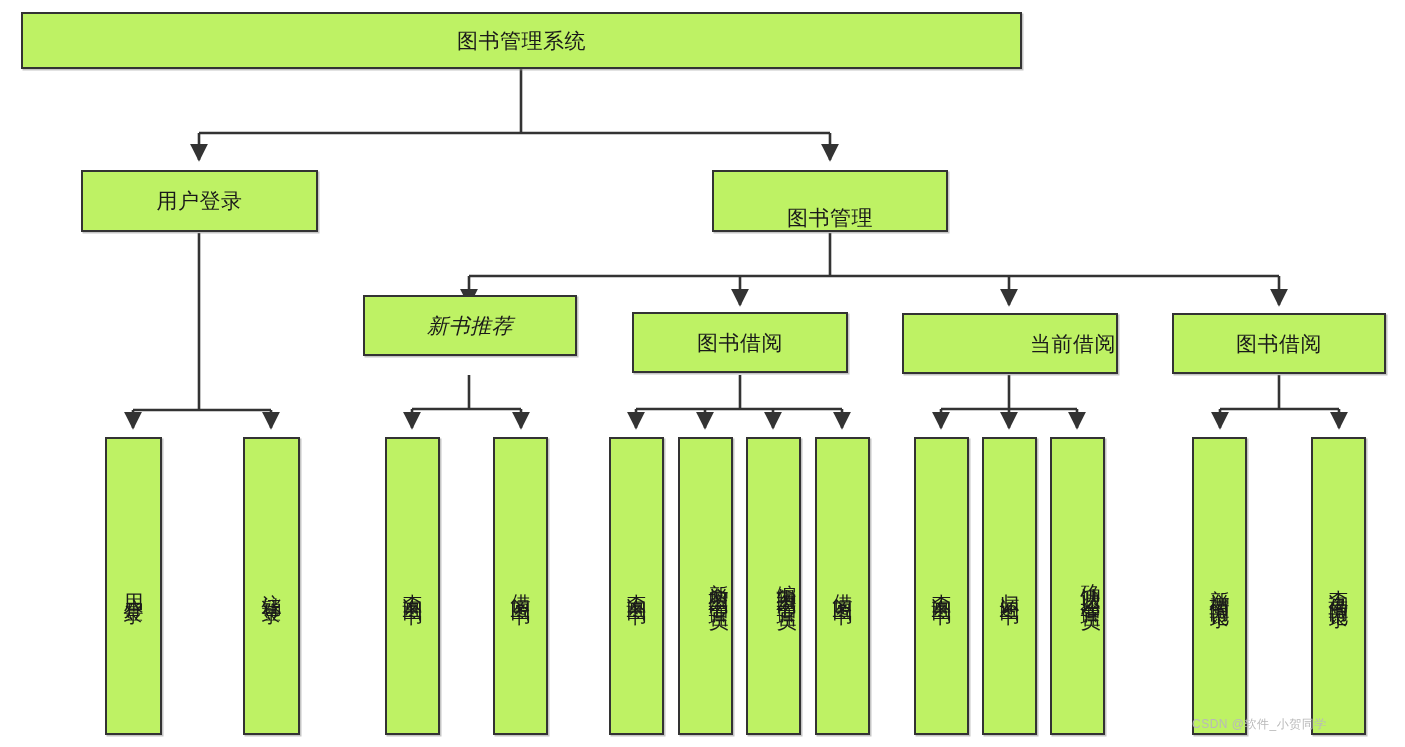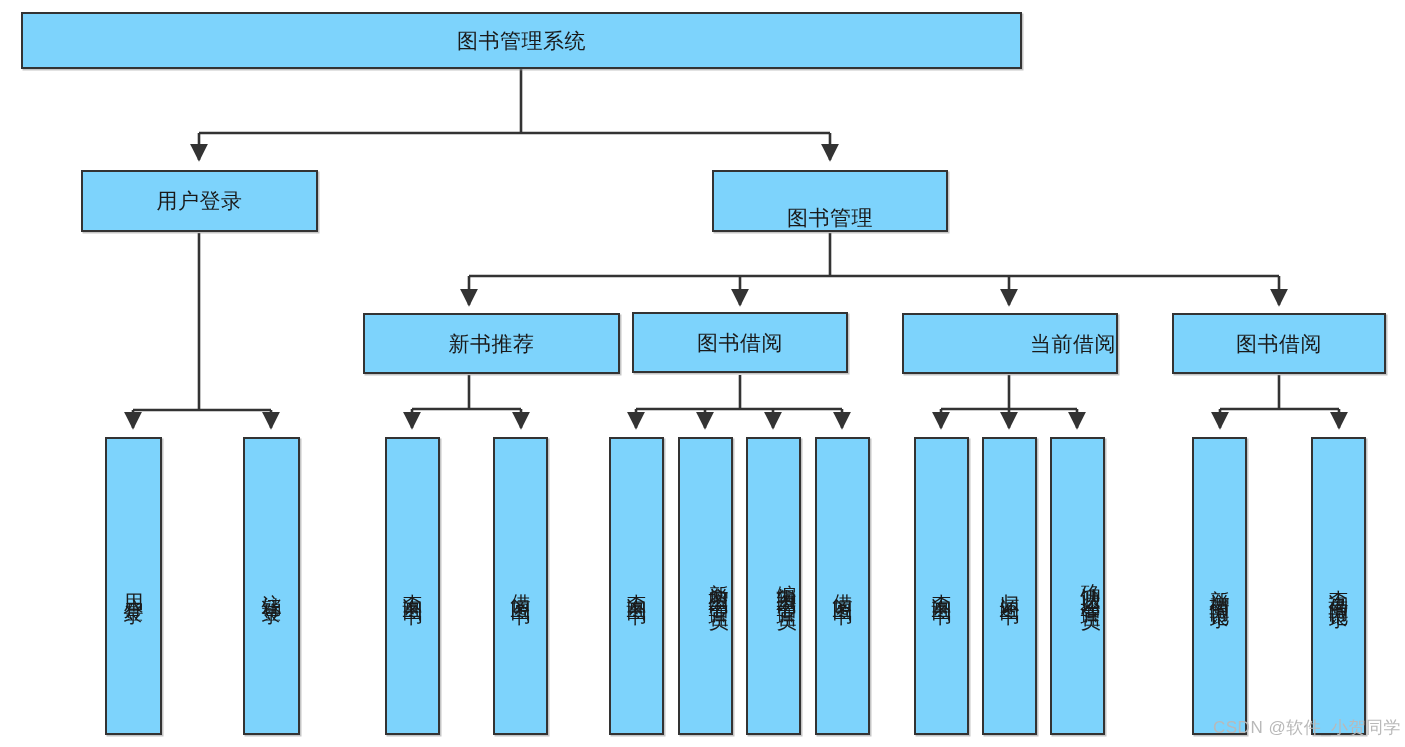--- a/index.html
+++ b/index.html
@@ -21,21 +21,21 @@
     position: absolute;
     left: 0;
     top: 0;
     width: 1405px;
     height: 747px;
     pointer-events: none;
   }
   .node {
     position: absolute;
     box-sizing: border-box;
-    background: #7dd3fc;
+    background: #bef264;
     border: 2px solid #333333;
     box-shadow: 1.5px 1.5px 0 0 rgba(150,150,150,0.55);
     display: flex;
     align-items: center;
     justify-content: center;
     color: #1a1a1a;
   }
   .node.horizontal {
     font-size: 21px;
     letter-spacing: 0.5px;
@@ -57,24 +57,23 @@
   }
   .node.vertical.tall-text {
     align-items: flex-start;
   }
   .node.vertical .vtext {
     display: block;
   }
   .watermark {
     position: absolute;
     color: #b9b9b9;
-    font-size: 17px;
+    font-size: 12px;
     letter-spacing: 0.5px;
     white-space: nowrap;
-    padding-left: 21px;
   }
 </style>
 </head>
 <body>
 
 <div id="canvas">
 
   <svg class="edges" viewBox="0 0 1405 747" xmlns="http://www.w3.org/2000/svg">
     <defs>
       <marker id="arrow" viewBox="0 0 10 10" refX="9" refY="5" markerWidth="7" markerHeight="7" orient="auto-start-reverse">
@@ -130,21 +129,21 @@
   </div>
 
   <div class="node horizontal" style="left:81px; top:170px; width:237px; height:62px;">
     <span>用户登录</span>
   </div>
 
   <div class="node horizontal" style="left:712px; top:170px; width:236px; height:62px;align-items:flex-end;">
     <span>图书管理</span>
   </div>
 
-  <div class="node horizontal" style="left:363px; top:313px; width:257px; height:61px;">
+  <div class="node horizontal" style="left:363px; top:295px; width:214px; height:61px;font-style:italic;">
     <span>新书推荐</span>
   </div>
 
   <div class="node horizontal" style="left:632px; top:312px; width:216px; height:61px;">
     <span>图书借阅</span>
   </div>
 
   <div class="node horizontal" style="left:902px; top:313px; width:216px; height:61px;justify-content:flex-end;">
     <span>当前借阅</span>
   </div>

